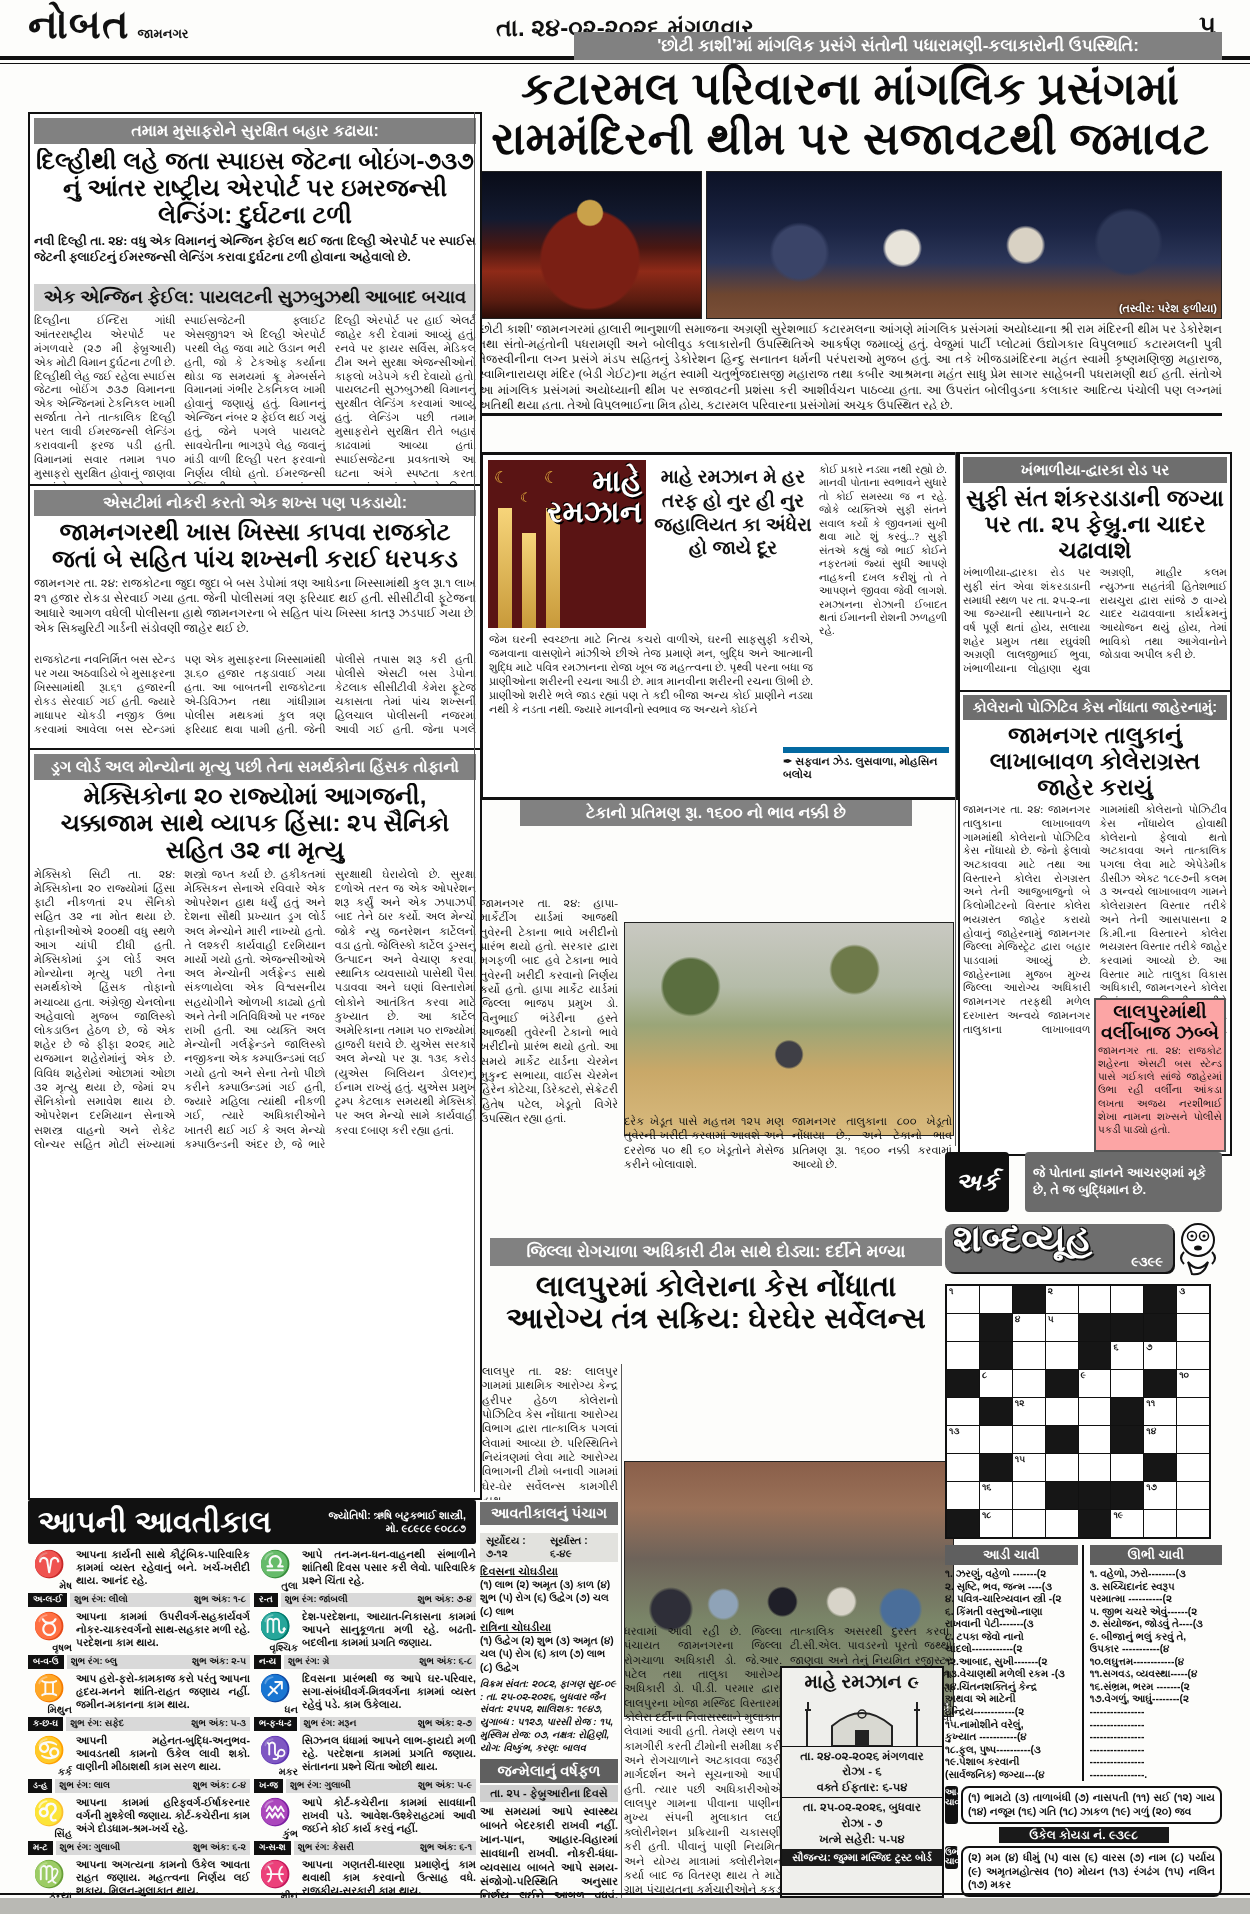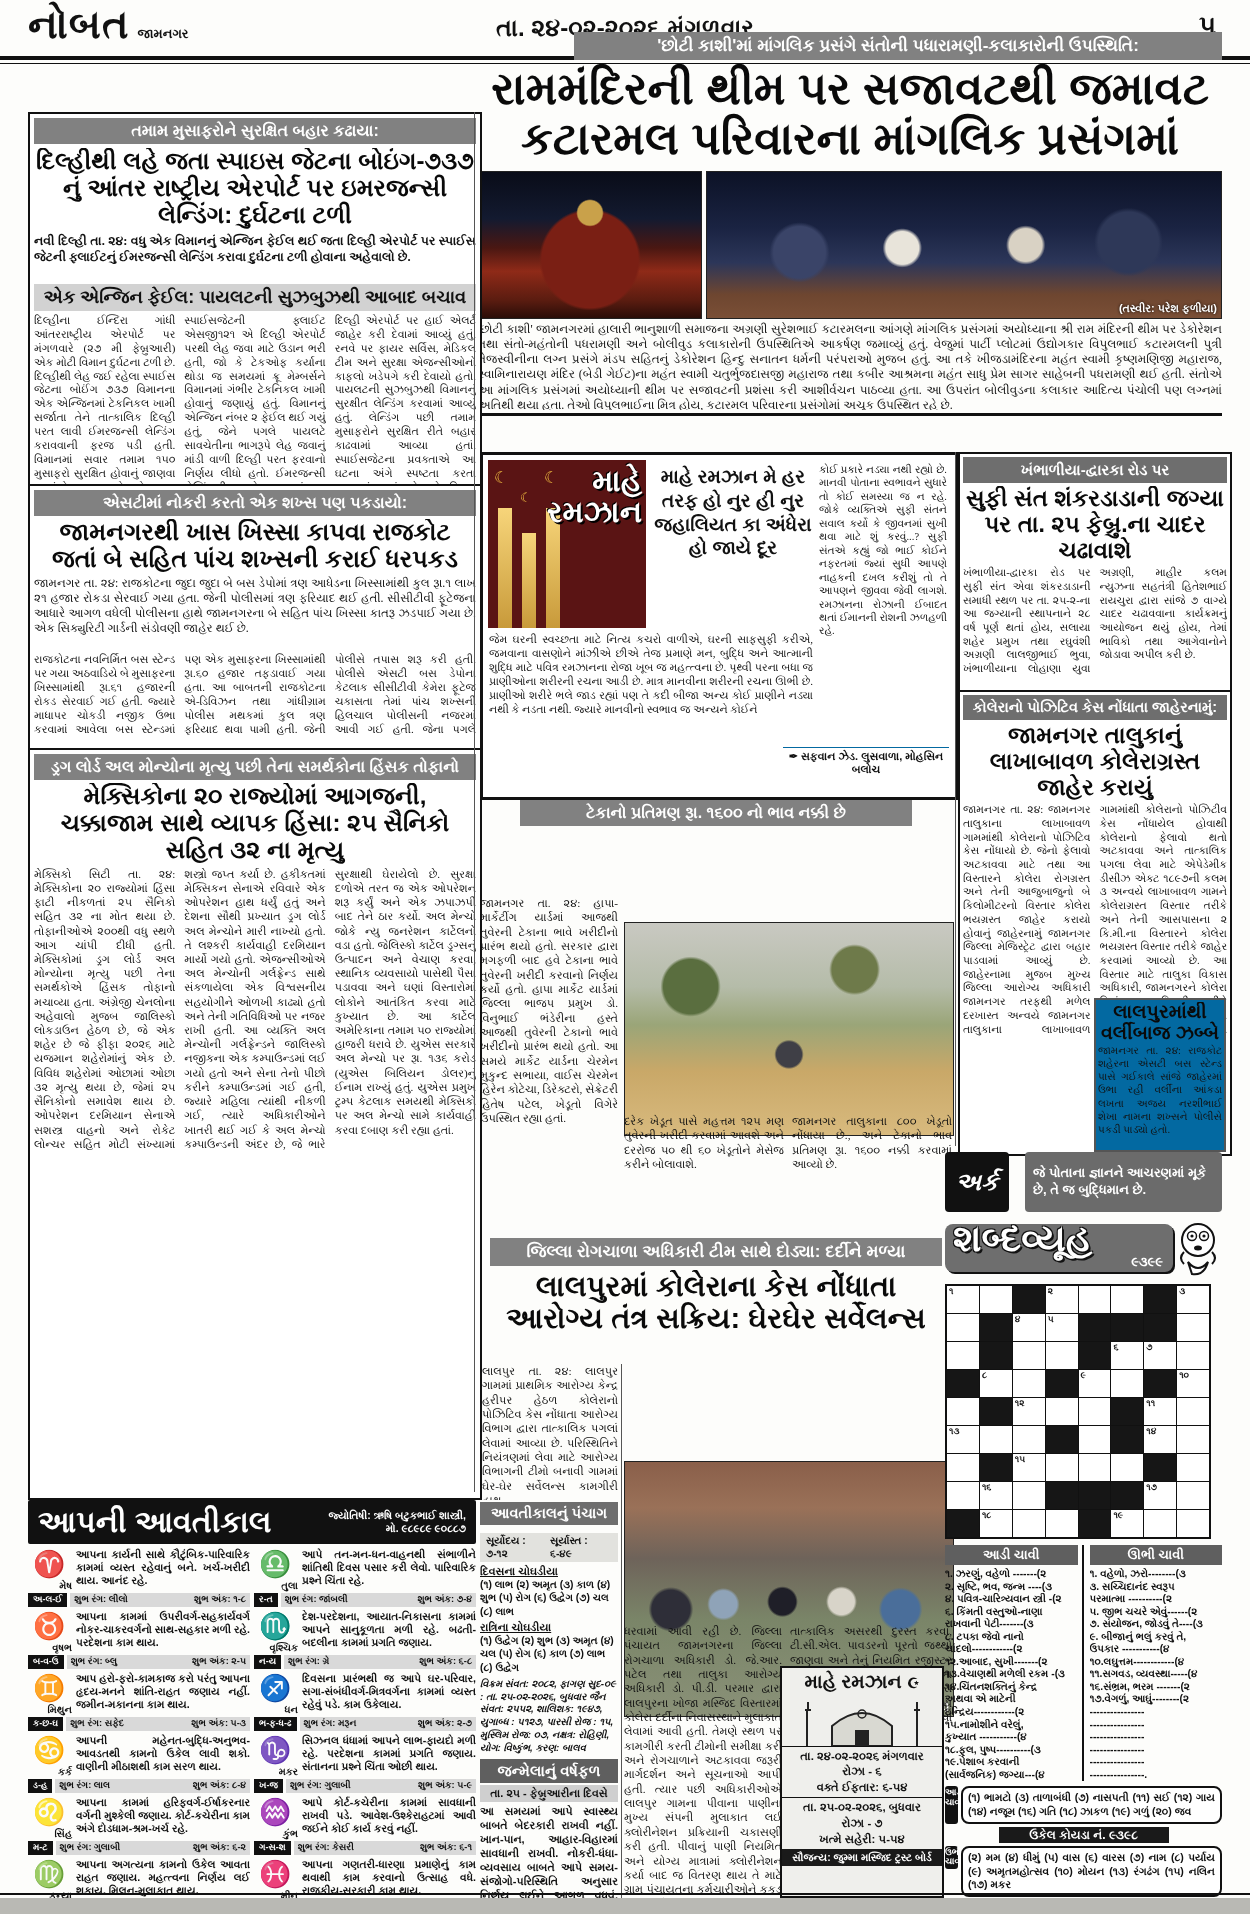--- a/index.html
+++ b/index.html
@@ -76,22 +76,22 @@
     <span class="masthead-sub" style="margin-left:4px;">જામનગર</span>
   </div>
   <div class="abs page-date" style="left:0;top:14px;width:1250px;text-align:center;">તા. ૨૪-૦૨-૨૦૨૬ મંગળવાર</div>
   <div class="abs page-num" style="right:34px;top:10px;">૫</div>
   <div class="rule-double" style="top:56px;height:4px;background:#111;"></div>
   <div class="rule-double" style="top:63px;height:1px;background:#111;"></div>
 
   <section class="abs" style="left:478px;top:32px;width:744px;height:414px;">
     <div class="kicker" style="margin-left:96px;font-size:17px;">'છોટી કાશી'માં માંગલિક પ્રસંગે સંતોની પધારામણી-કલાકારોની ઉપસ્થિતિ:</div>
     <div class="headline" style="font-size:45px;margin-top:4px;">
+      <div>કટારમલ પરિવારના માંગલિક પ્રસંગમાં</div>
       <div>રામમંદિરની થીમ પર સજાવટથી જમાવટ</div>
-      <div>કટારમલ પરિવારના માંગલિક પ્રસંગમાં</div>
     </div>
     <div style="display:flex;gap:4px;margin-top:6px;height:146px;">
       <div class="photo" style="width:222px;height:146px;background:
         radial-gradient(circle at 50% 28%, #c9a14a 0 8%, transparent 9%),
         radial-gradient(circle at 50% 60%, #7a1f14 0 34%, transparent 36%),
         linear-gradient(180deg,#090c18 0%,#131a30 32%,#4a1712 52%,#8f2a18 68%,#5a1c10 88%,#2a0d08 100%);"></div>
       <div class="photo" style="flex:1;height:146px;background:
         radial-gradient(circle at 18% 55%, #3a4468 0 6%, transparent 7%),
         radial-gradient(circle at 38% 52%, #e8e4da 0 5%, transparent 6%),
         radial-gradient(circle at 62% 50%, #d9d2c4 0 5%, transparent 6%),
@@ -134,21 +134,21 @@
       <span style="position:absolute;left:32px;top:30px;font-size:13px;">☾</span>
       <span style="position:absolute;left:56px;top:8px;font-size:16px;">☾</span>
       <div class="ramzan-title">
         <div>માહે</div>
         <div>રમઝાન</div>
       </div>
     </div>
     <div class="abs couplet" style="left:170px;top:10px;width:160px;height:158px;">માહે રમઝાન મે હર તરફ હો નુર હી નુર જહાલિયત કા અંધેરા હો જાયે દૂર</div>
     <div class="abs bodytext" style="left:336px;top:8px;width:128px;height:250px;font-size:10.6px;">કોઈ પ્રકારે નડ્યા નથી રહ્યો છે. માનવી પોતાના સ્વભાવને સુધારે તો કોઈ સમસ્યા જ ન રહે. જોકે વ્યક્તિએ સુફી સંતને સવાલ કર્યો કે જીવનમાં સુખી થવા માટે શું કરવું...? સુફી સંતએ કહ્યું જો ભાઈ કોઈને નફરતમાં જ્યાં સુધી આપણે નાહકની દખલ કરીશું તો તે આપણને જીવવા જેવી લાગશે. રમઝાનના રોઝાની ઈબાદત થતાં ઈમાનની રોશની ઝળહળી રહે.</div>
     <div class="abs bodytext" style="left:6px;top:178px;width:324px;height:152px;font-size:11px;">જેમ ઘરની સ્વચ્છતા માટે નિત્ય કચરો વાળીએ, ઘરની સાફસુફી કરીએ, જમવાના વાસણોને માંઝીએ છીએ તેજ પ્રમાણે મન, બુદ્ધિ અને આત્માની શુદ્ધિ માટે પવિત્ર રમઝાનના રોજા ખૂબ જ મહત્ત્વના છે. પૃથ્વી પરના બધા જ પ્રાણીઓના શરીરની રચના આડી છે. માત્ર માનવીના શરીરની રચના ઊભી છે. પ્રાણીઓ શરીરે ભલે જાડ રહ્યાં પણ તે કદી બીજા અન્ય કોઈ પ્રાણીને નડ્યા નથી કે નડતા નથી. જ્યારે માનવીનો સ્વભાવ જ અન્યને કોઈને</div>
-    <div class="abs" style="left:300px;top:292px;width:166px;border-top:1px solid #0369a1;font-family:'Liberation Sans',sans-serif;font-weight:bold;font-size:11px;text-align:center;padding-top:2px;">
+    <div class="abs" style="left:300px;top:292px;width:166px;border-top:6px solid #0369a1;font-family:'Liberation Sans',sans-serif;font-weight:bold;font-size:11px;text-align:left;padding-top:2px;">
       <span style="margin-right:3px;">✒</span><span>સફવાન ઝેડ. લુસવાળા, મોહસિન બલોચ</span>
     </div>
   </section>
 
   <section class="abs" style="left:480px;top:800px;width:472px;height:434px;">
     <div class="kicker" style="margin:0 40px;font-size:16px;">ટેકાનો પ્રતિમણ રૂા. ૧૬૦૦ નો ભાવ નક્કી છે</div>
     <div class="abs bodytext" style="left:0;top:96px;width:138px;height:332px;font-size:11.3px;">જામનગર તા. ૨૪: હાપા-માર્કેટીંગ યાર્ડમાં આજથી તુવેરની ટેકાના ભાવે ખરીદીનો પ્રારંભ થયો હતો. સરકાર દ્વારા મગફળી બાદ હવે ટેકાના ભાવે તુવેરની ખરીદી કરવાનો નિર્ણય કર્યો હતો. હાપા માર્કેટ યાર્ડમાં જિલ્લા ભાજપ પ્રમુખ ડો. વિનુભાઈ ભંડેરીના હસ્તે આજથી તુવેરની ટેકાનો ભાવે ખરીદીનો પ્રારંભ થયો હતો. આ સમયે માર્કેટ યાર્ડના ચેરમેન મુકુન્દ સભાયા, વાઈસ ચેરમેન હિરેન કોટેચા, ડિરેક્ટરો, સેક્રેટરી હિતેષ પટેલ, ખેડૂતો વિગેરે ઉપસ્થિત રહ્યા હતાં.</div>
     <div class="abs photo" style="left:144px;top:96px;width:328px;height:212px;background:
       radial-gradient(circle at 20% 30%, #5a6e3f 0 9%, transparent 10%),
       radial-gradient(circle at 70% 22%, #6e7a4a 0 8%, transparent 9%),
@@ -224,21 +224,21 @@
     <div class="kicker" style="font-size:15px;background:#6e6e6e;">ખંભાળીયા-દ્વારકા રોડ પર</div>
     <div class="headline" style="font-size:23px;margin:3px 0;">સુફી સંત શંકરડાડાની જગ્યા પર તા. ૨૫ ફેબ્રુ.ના ચાદર ચઢાવાશે</div>
     <div class="bodytext cols2" style="height:146px;font-size:10.8px;">ખંભાળીયા-દ્વારકા રોડ પર સુફી સંત એવા શંકરડાડાની સમાધી સ્થળ પર તા. ૨૫-૨-ના આ જગ્યાની સ્થાપનાને ૨૮ વર્ષ પૂર્ણ થતાં હોય, સલાયા શહેર પ્રમુખ તથા રઘુવંશી અગ્રણી લાલજીભાઈ ભુવા, ખંભાળીયાના લોહાણા યુવા અગ્રણી, માહીર કલમ ન્યુઝના સહતંત્રી હિતેશભાઈ રાયચુરા દ્વારા સાંજે ૭ વાગ્યે ચાદર ચઢાવવાના કાર્યક્રમનું આયોજન થયું હોય, તેમાં ભાવિકો તથા આગેવાનોને જોડાવા અપીલ કરી છે.</div>
   </section>
 
   <section class="abs box" style="left:958px;top:690px;width:264px;height:456px;padding:3px;">
     <div class="kicker" style="font-size:14.5px;background:#6e6e6e;">કોલેરાનો પોઝિટિવ કેસ નોંધાતા જાહેરનામું:</div>
     <div class="headline" style="font-size:23px;margin:3px 0;">જામનગર તાલુકાનું લાખાબાવળ કોલેરાગ્રસ્ત જાહેર કરાયું</div>
     <div class="bodytext cols2" style="height:236px;font-size:10.8px;">જામનગર તા. ૨૪: જામનગર તાલુકાના લાખાબાવળ ગામમાંથી કોલેરાનો પોઝિટિવ કેસ નોંધાયો છે. જેનો ફેલાવો અટકાવવા માટે તથા આ વિસ્તારને કોલેરા રોગગ્રસ્ત અને તેની આજુબાજુનો બે કિલોમીટરનો વિસ્તાર કોલેરા ભયગ્રસ્ત જાહેર કરાયો હોવાનું જાહેરનામું જામનગર જિલ્લા મેજિસ્ટ્રેટ દ્વારા બહાર પાડવામાં આવ્યું છે. જાહેરનામા મુજબ મુખ્ય જિલ્લા આરોગ્ય અધિકારી જામનગર તરફથી મળેલ દરખાસ્ત અન્વયે જામનગર તાલુકાના લાખાબાવળ ગામમાંથી કોલેરાનો પોઝિટીવ કેસ નોંધાયેલ હોવાથી કોલેરાનો ફેલાવો થતો અટકાવવા અને તાત્કાલિક પગલા લેવા માટે એપેડેમીક ડીસીઝ એક્ટ ૧૮૯૭ની કલમ ૩ અન્વયે લાખાબાવળ ગામને કોલેરાગ્રસ્ત વિસ્તાર તરીકે અને તેની આસપાસના ૨ કિ.મી.ના વિસ્તારને કોલેરા ભયગ્રસ્ત વિસ્તાર તરીકે જાહેર કરવામાં આવ્યો છે. આ વિસ્તાર માટે તાલુકા વિકાસ અધિકારી, જામનગરને કોલેરા નિયંત્રણ અધિકારી તરીકે નિયુક્તિ કરી નિયંત્રણ હેઠળની તમામ સત્તાઓ જિલ્લા મેજિસ્ટ્રેટ દ્વારા એનાયત કરવામાં આવી છે.</div>
 
-    <div class="abs" style="left:134px;top:306px;width:124px;height:146px;border:2px solid #555;padding:2px;background:#0369a1;">
+    <div class="abs" style="left:134px;top:306px;width:124px;height:146px;border:2px solid #555;padding:2px;background:#fca5a5;">
       <div class="headline" style="font-size:19px;line-height:1.1;">
         <div>લાલપુરમાંથી</div>
         <div>વર્લીબાજ ઝબ્બે</div>
       </div>
       <div class="bodytext" style="font-size:10.4px;height:96px;">જામનગર તા. ૨૪: રાજકોટ શહેરના એસટી બસ સ્ટેન્ડ પાસે ગઈકાલે સાંજે જાહેરમાં ઉભા રહી વર્લીના આંકડા લખતા અજય નરશીભાઈ શેખા નામના શખ્સને પોલીસે પકડી પાડ્યો હતો.</div>
     </div>
     <div class="abs bodytext" style="left:3px;top:306px;width:126px;height:146px;font-size:10.8px;"></div>
   </section>
 
   <section class="abs" style="left:945px;top:1152px;width:277px;height:60px;display:flex;gap:16px;">

